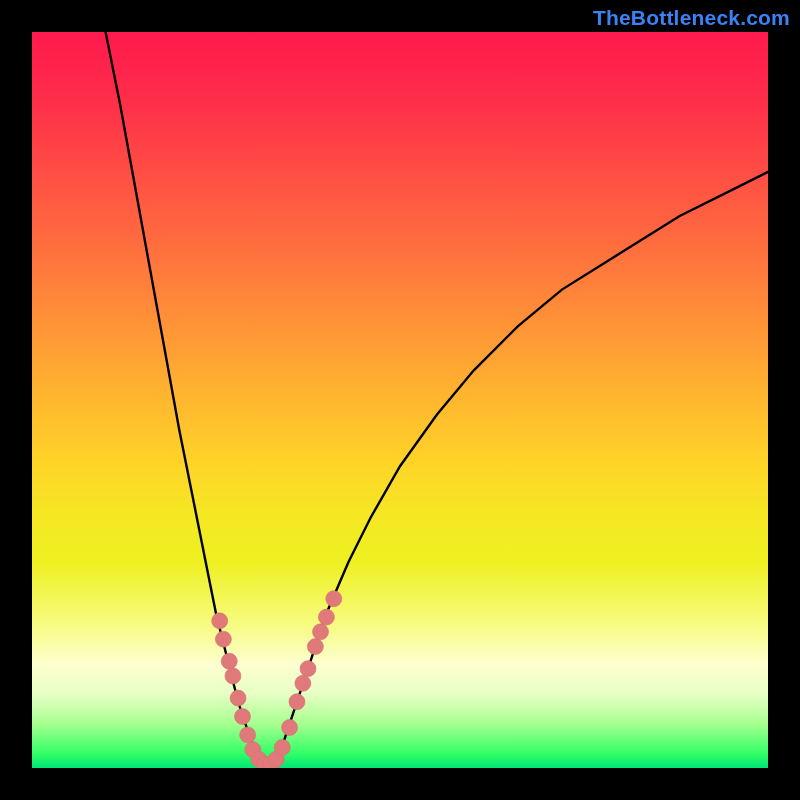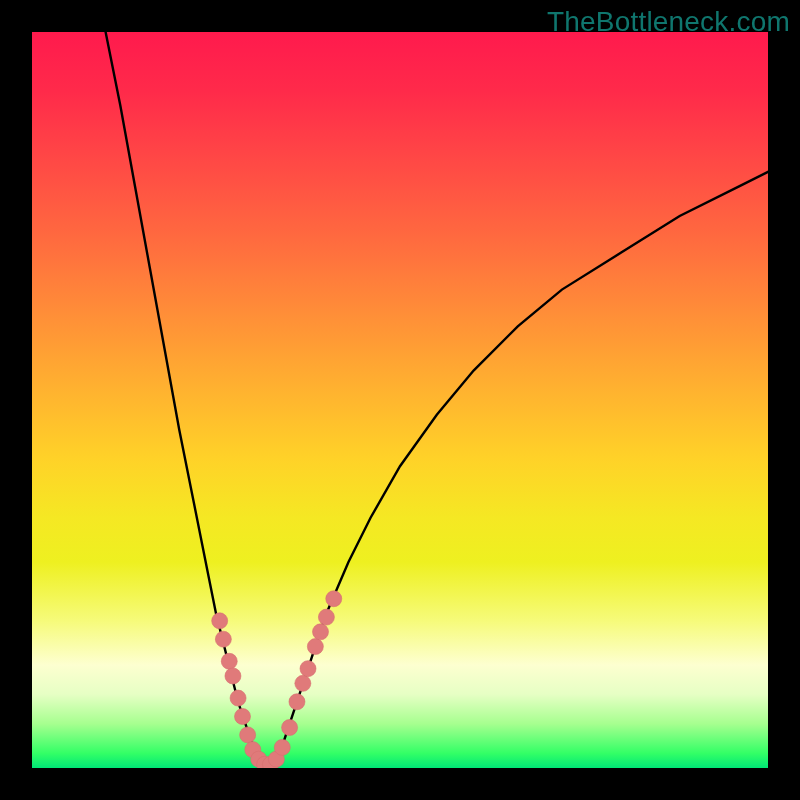--- a/index.html
+++ b/index.html
@@ -39,23 +39,23 @@
       #fdffd0 86%,
       #e6ffc4 90%,
       #a6ff8f 94%,
       #33ff66 98%,
       #00e676 100%);
   }
   .watermark {
     position: absolute;
     top: 6px;
     right: 10px;
-    color: #0f766e;
-    font-size: 28px;
-    font-weight: 400;
+    color: #3b82f6;
+    font-size: 21px;
+    font-weight: 700;
     letter-spacing: 0.2px;
     user-select: none;
   }
   svg.curves {
     position: absolute;
     left: 0;
     top: 0;
     width: 736px;
     height: 736px;
   }

